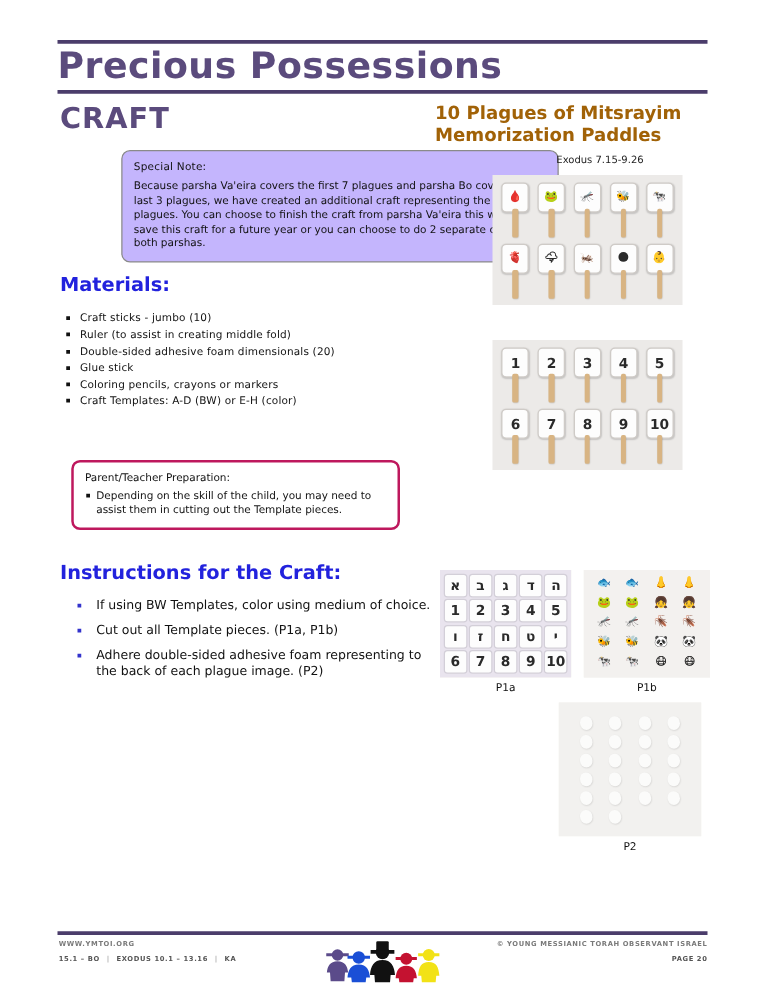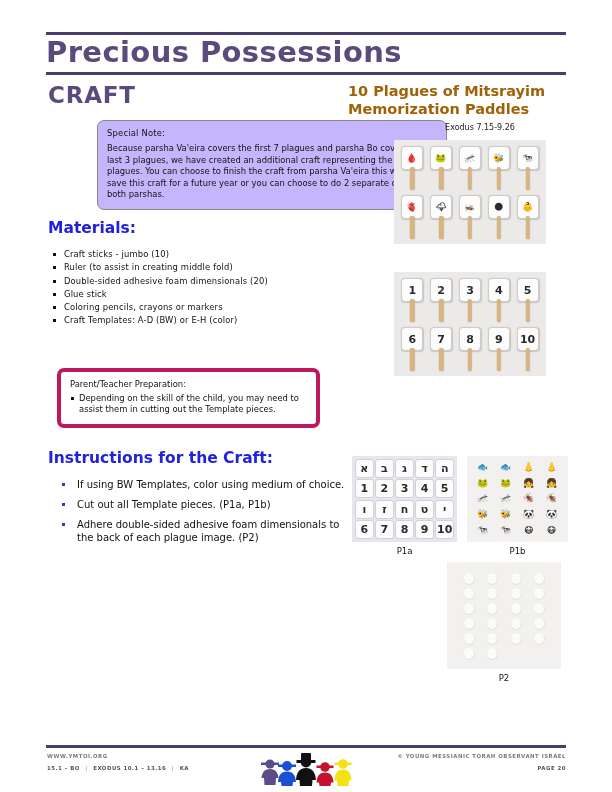--- a/index.html
+++ b/index.html
@@ -142,21 +142,21 @@
     height: 3px;
     background: #111111;
   }
 
   .prep-box {
     position: absolute;
     top: 368px;
     left: 57px;
     width: 263px;
     box-sizing: border-box;
-    border: 4px solid #be185d;
+    border: 2px solid #be185d;
     border-radius: 7px;
     padding: 7px 9px 8px 9px;
   }
   .prep-title {
     font-size: 8.4px;
     color: #111111;
     margin-bottom: 4px;
   }
   .prep-list {
     margin: 0;
@@ -426,21 +426,21 @@
     <div class="prep-title">Parent/Teacher Preparation:</div>
     <ul class="prep-list">
       <li>Depending on the skill of the child, you may need to assist them in cutting out the Template pieces.</li>
     </ul>
   </div>
 
   <div class="instructions-heading">Instructions for the Craft:</div>
   <ul class="instructions-list">
     <li>If using BW Templates, color using medium of choice.</li>
     <li>Cut out all Template pieces. (P1a, P1b)</li>
-    <li>Adhere double-sided adhesive foam dimensionals to the back of each plague image. (P2)</li>
+    <li>Adhere double-sided adhesive foam representing to the back of each plague image. (P2)</li>
   </ul>
 
   <div class="subtitle">
     <span class="subtitle-line">10 Plagues of Mitsrayim</span>
     <span class="subtitle-line">Memorization Paddles</span>
   </div>
   <div class="scripture-ref">Exodus 7.15-9.26</div>
 
   <div class="photo paddle-photo" style="left:394px; top:140px; width:152px; height:104px;">
     <div class="paddle-grid">

